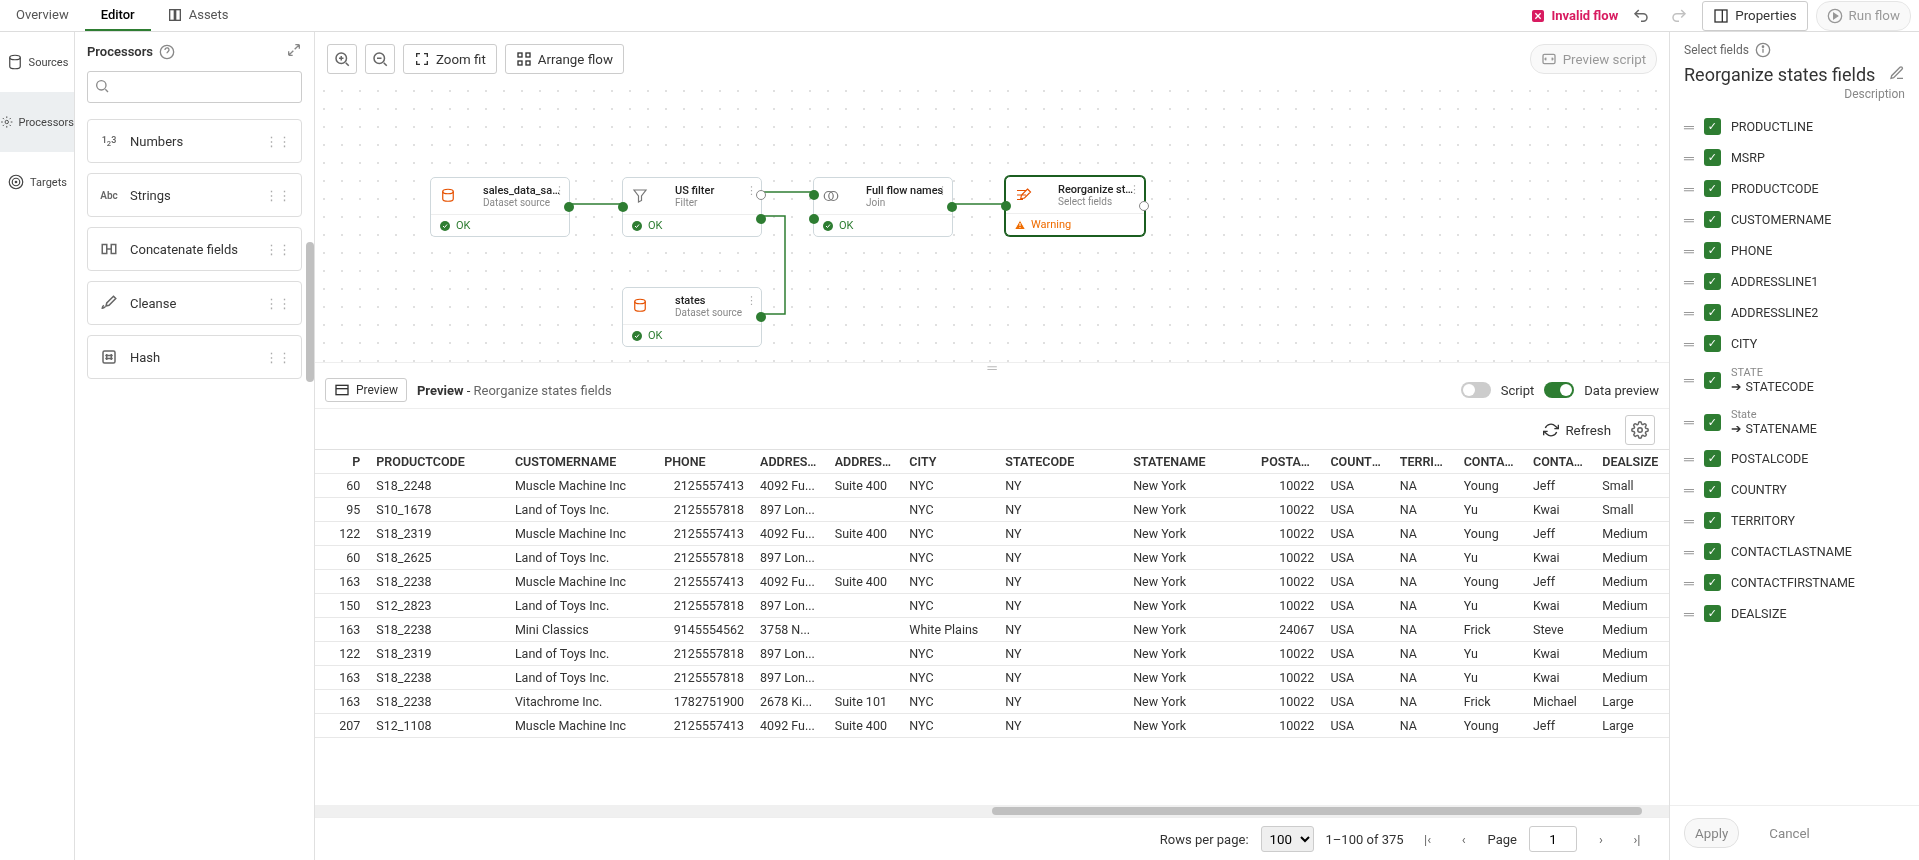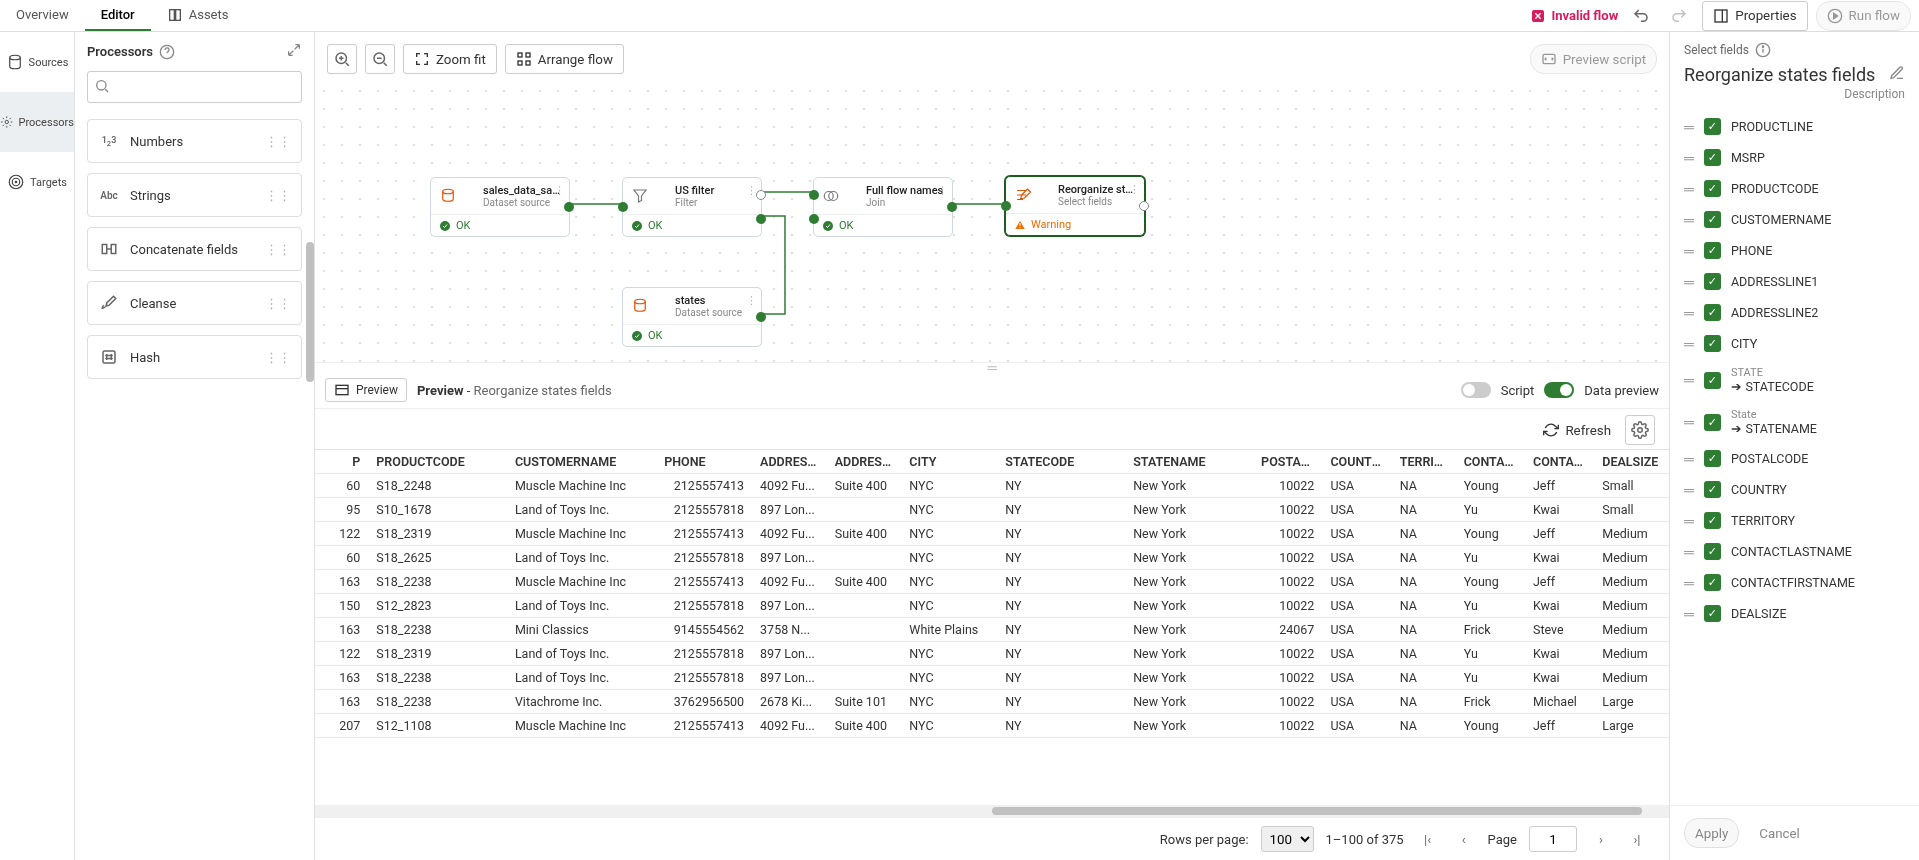--- a/index.html
+++ b/index.html
@@ -98,21 +98,21 @@
 .rp-title .edit-ic { margin-left: auto; color: #888; cursor: pointer; }
 .rp-desc { padding: 0 14px 10px; font-size: 12px; color: #888; text-align: right; }
 .fields-list { flex: 1; overflow-y: auto; }
 .field-row { display: flex; align-items: center; gap: 10px; padding: 7px 14px; }
 .drag-handle { color: #999; cursor: grab; font-size: 14px; }
 .chk { width: 17px; height: 17px; border-radius: 3px; background: #2e7d32; display: flex; align-items: center; justify-content: center; color: #fff; font-size: 11px; }
 .field-label { font-size: 12.5px; color: #333; }
 .field-stack { display: flex; flex-direction: column; line-height: 1.2; }
 .field-stack .fs-top { font-size: 11px; color: #888; }
 .field-stack .fs-bot { font-size: 12.5px; display: flex; align-items: center; gap: 4px; }
-.rp-footer { display: flex; gap: 10px; padding: 12px 14px; border-top: 1px solid #eee; }
+.rp-footer { display: flex; gap: 20px; padding: 12px 14px; border-top: 1px solid #eee; }
 .rp-footer .btn.apply { opacity: 0.6; }
 .rp-footer .btn.cancel { border: none; background: none; color: #888; }
 
 
 .ico { display: inline-flex; width: 16px; height: 16px; }
 </style>
 </head>
 <body>
 
 <div class="top-bar">
@@ -655,21 +655,21 @@
               <td>USA</td>
               <td>NA</td>
               <td>Yu</td>
               <td>Kwai</td>
               <td>Medium</td>
             </tr>
             <tr>
               <td class="num">163</td>
               <td>S18_2238</td>
               <td>Vitachrome Inc.</td>
-              <td class="num">3762956500</td>
+              <td class="num">1782751900</td>
               <td>2678 Ki...</td>
               <td>Suite 101</td>
               <td>NYC</td>
               <td>NY</td>
               <td>New York</td>
               <td class="num">10022</td>
               <td>USA</td>
               <td>NA</td>
               <td>Frick</td>
               <td>Michael</td>

